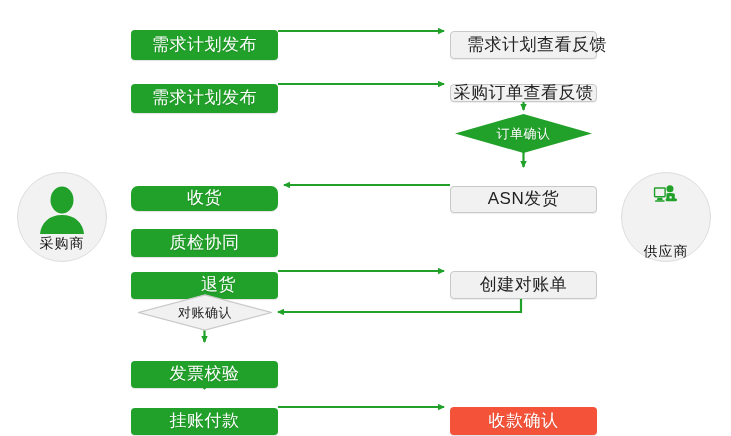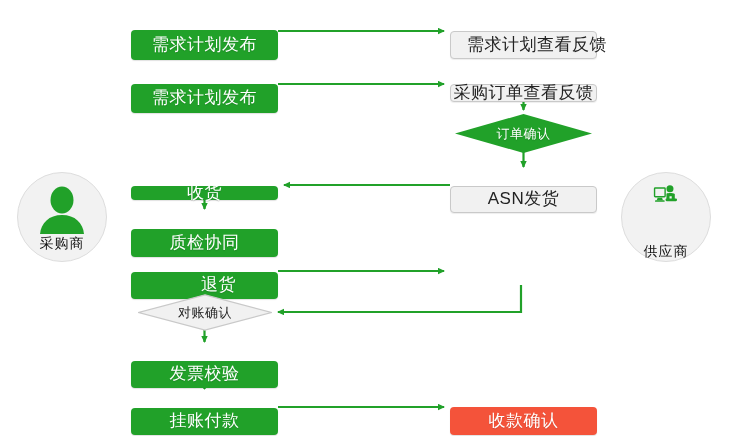--- a/index.html
+++ b/index.html
@@ -172,26 +172,27 @@
 
   <div class="diamond diamond-green" style="left:455px;top:114px;width:137px;height:39px;">
     <svg viewBox="0 0 137 39" width="137" height="39" xmlns="http://www.w3.org/2000/svg">
       <polygon points="68.5,0 137,19.5 68.5,39 0,19.5" fill="#21a129"></polygon>
     </svg>
     <span class="dlabel">订单确认</span>
   </div>
 
   <div class="node box-grey" style="left:450px;top:172px;width:147px;height:27px;">ASN发货</div>
 
-  <div class="node box-green" style="left:131px;top:172px;width:147px;height:14px;">收货</div>
+  <div class="node box-green" style="left:131px;top:172px;width:147px;height:25px;border-radius:7px;">收货</div>
 
   <div class="node box-green" style="left:131px;top:215px;width:147px;height:28px;">质检协同</div>
 
   <div class="node box-green" style="left:131px;top:258px;width:147px;height:27px;padding-left:28px;">退货</div>
 
+  <div class="node box-grey" style="left:450px;top:257px;width:147px;height:28px;">创建对账单</div>
 
   <div class="diamond diamond-grey" style="left:138px;top:294px;width:134px;height:37px;">
     <svg viewBox="0 0 134 37" width="134" height="37" xmlns="http://www.w3.org/2000/svg">
       <polygon points="67,0.8 133.2,18.5 67,36.2 0.8,18.5" fill="#f1f1f1" stroke="#c9c9c9" stroke-width="1.2"></polygon>
     </svg>
     <span class="dlabel">对账确认</span>
   </div>
 
   <div class="node box-green" style="left:131px;top:347px;width:147px;height:27px;">发票校验</div>
 

